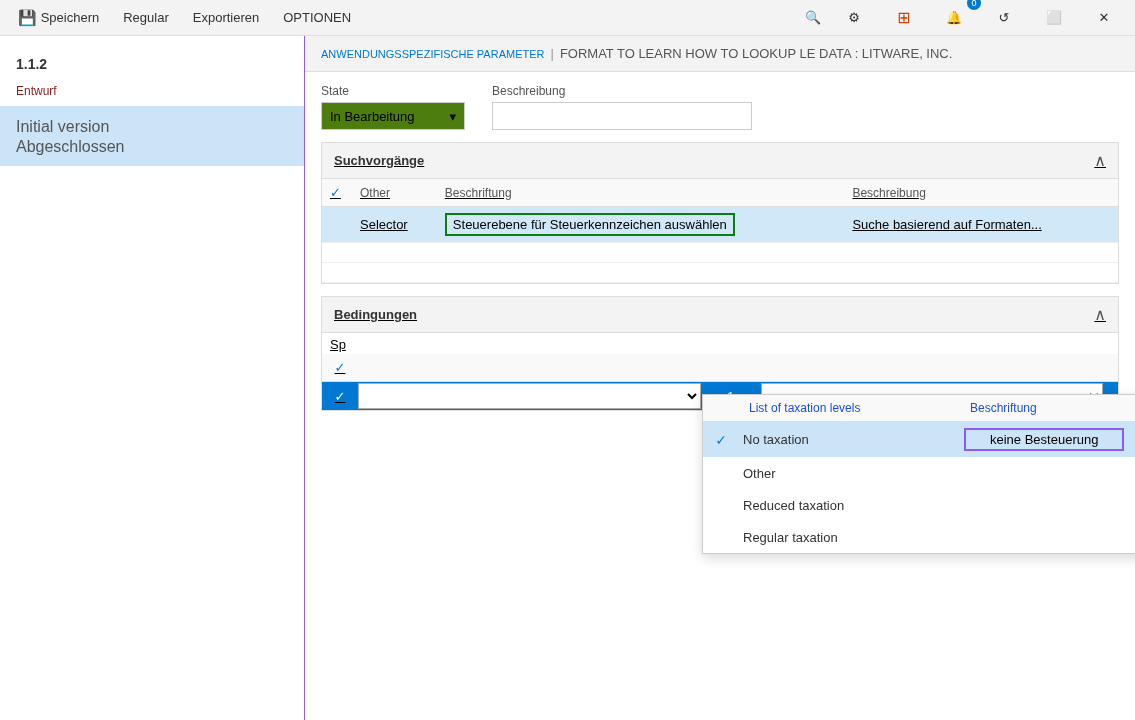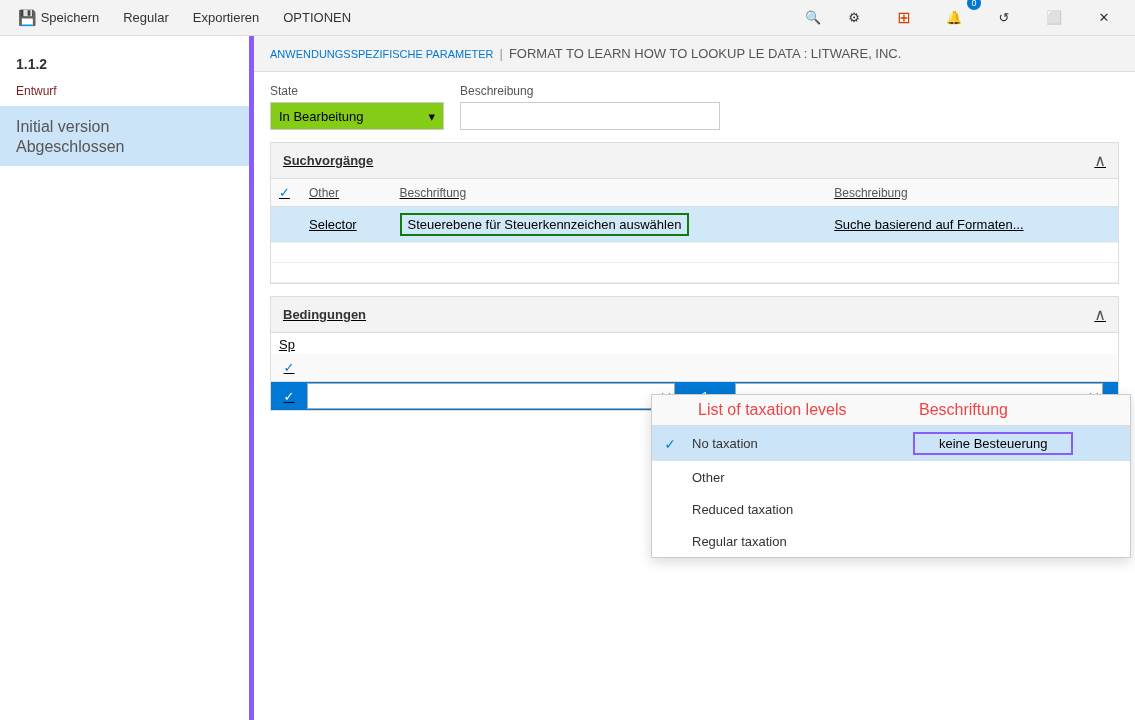--- a/index.html
+++ b/index.html
@@ -33,21 +33,21 @@
       position: absolute; top: -4px; right: -4px;
       background: #0078d4; color: #fff; border-radius: 50%; width: 14px; height: 14px;
       font-size: 9px; display: flex; align-items: center; justify-content: center;
     }
 
     
     .main { display: flex; flex: 1; overflow: hidden; }
 
     
     .sidebar {
-      width: 254px; border-right: 5px solid #8b5cf6; background: #fff; flex-shrink: 0; padding: 12px 0;
+      width: 305px; border-right: 1px solid #8b5cf6; background: #fff; flex-shrink: 0; padding: 12px 0;
     }
     .sidebar-version { font-size: 14px; font-weight: 600; padding: 8px 16px; color: #333; }
     .sidebar-item {
       padding: 10px 16px; cursor: pointer; color: #333;
     }
     .sidebar-item.active {
       background: #cce4f7;
     }
     .sidebar-item .item-number { font-weight: 700; font-size: 13px; }
     .sidebar-item .item-sub { font-size: 16px; color: #555; margin-top: 2px; }
@@ -59,26 +59,26 @@
     
     .breadcrumb-bar {
       background: #f3f3f3; padding: 10px 16px; font-size: 11px; color: #555;
       display: flex; align-items: center; gap: 6px; border-bottom: 1px solid #ddd; flex-shrink: 0;
     }
     .breadcrumb-sep { color: #999; }
     .breadcrumb-link { color: #0078d4; cursor: pointer; font-size: 11px; }
 
     
     .state-row {
-      padding: 12px 16px; display: flex; gap: 16px; align-items: flex-start; flex-shrink: 0;
+      padding: 12px 16px; display: flex; gap: 27px; align-items: flex-start; flex-shrink: 0;
     }
     .field-label { font-size: 12px; color: #555; margin-bottom: 4px; }
     .state-select-wrap { display: flex; flex-direction: column; }
     .state-select {
-      width: 174px; height: 28px; border: 1px solid #ccc; background: #84cc16; padding: 0 8px;
+      width: 144px; height: 28px; border: 1px solid #ccc; background: #4d7c0f; padding: 0 8px;
       font-size: 13px; cursor: pointer; display: flex; align-items: center; justify-content: space-between;
     }
     .beschreibung-input {
       width: 260px; height: 28px; border: 1px solid #ccc; padding: 0 8px; font-size: 13px;
     }
 
     
     .section {
       border: 1px solid #ddd; margin: 0 16px 12px 16px; flex-shrink: 0; text-decoration: underline;
     }
@@ -109,21 +109,21 @@
       width: 480px;
       background: #fff;
       border: 1px solid #ccc;
       box-shadow: 0 4px 12px rgba(0,0,0,0.15);
       z-index: 100;
     }
     .dropdown-header {
       display: flex; border-bottom: 1px solid #ddd; background: #f9f9f9;
     }
     .dropdown-header-col {
-      padding: 6px 10px; font-size: 16px; color: #ef4444; flex: 1;
+      padding: 6px 10px; font-size: 12px; color: #1d4ed8; flex: 1;
     }
     .dropdown-header-col.beschriftung { flex: 1; }
     .dropdown-item {
       display: flex; align-items: center; cursor: pointer; min-height: 32px;
     }
     .dropdown-item.active-item { background: #cce4f7; }
     .dropdown-item .di-check { width: 36px; text-align: center; color: #0078d4; font-size: 14px; }
     .dropdown-item .di-name { flex: 1; padding: 6px 4px; color: #333; }
     .dropdown-item .di-caption { flex: 1; padding: 6px 8px; }
     .di-caption-box {

